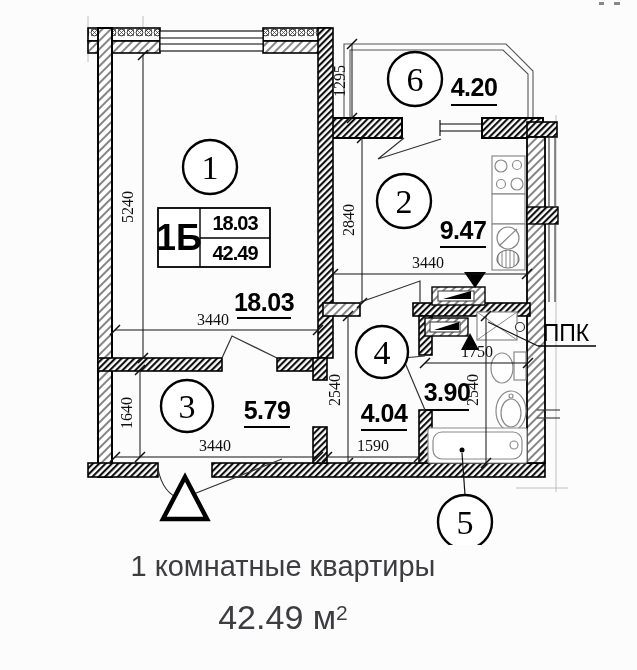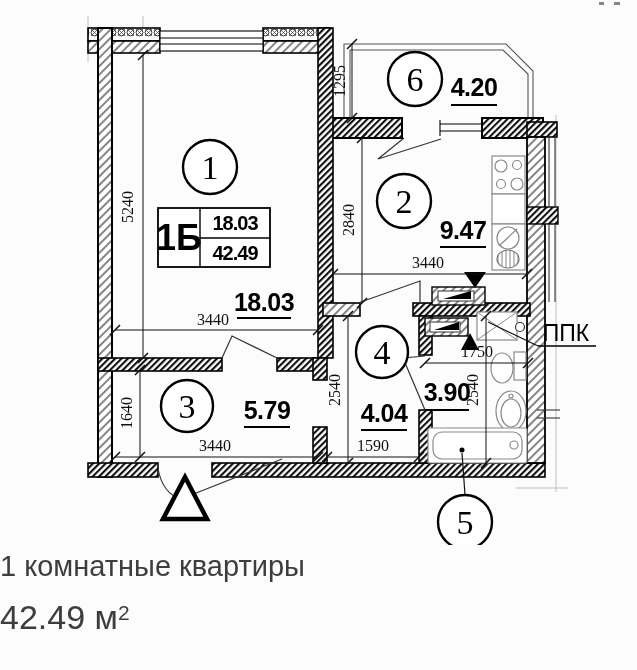--- a/index.html
+++ b/index.html
@@ -7,21 +7,21 @@
         font-family:"Liberation Sans",sans-serif;}
   svg{display:block}
   
   .dim  { font:16px "Liberation Serif", serif; fill:#111; }
   .area { font:bold 25px "Liberation Sans", sans-serif; fill:#000; letter-spacing:-0.5px; }
   .roomn{ font:34px "Liberation Serif", serif; fill:#000; }
   .tbl  { font:bold 20px "Liberation Sans", sans-serif; fill:#000; letter-spacing:-1px; }
   .tbig { font:bold 36px "Liberation Sans", sans-serif; fill:#000; }
   .ppk  { font:23px "Liberation Sans", sans-serif; fill:#000; }
   
-  .footer{position:absolute;left:0;top:548px;width:566px;color:#3d3d40;}
+  .footer{position:absolute;left:0;top:548px;width:566px;text-align:center;color:#3d3d40;}
   .footer-title{font-size:29px;line-height:1.25;}
   .footer-area{font-size:34px;margin-top:14px;}
   .footer-area sup{font-size:21px;vertical-align:9px;}
 </style>
 </head>
 <body>
 
 <div class="page">
 
 <svg width="637" height="545" viewBox="0 0 637 545">

